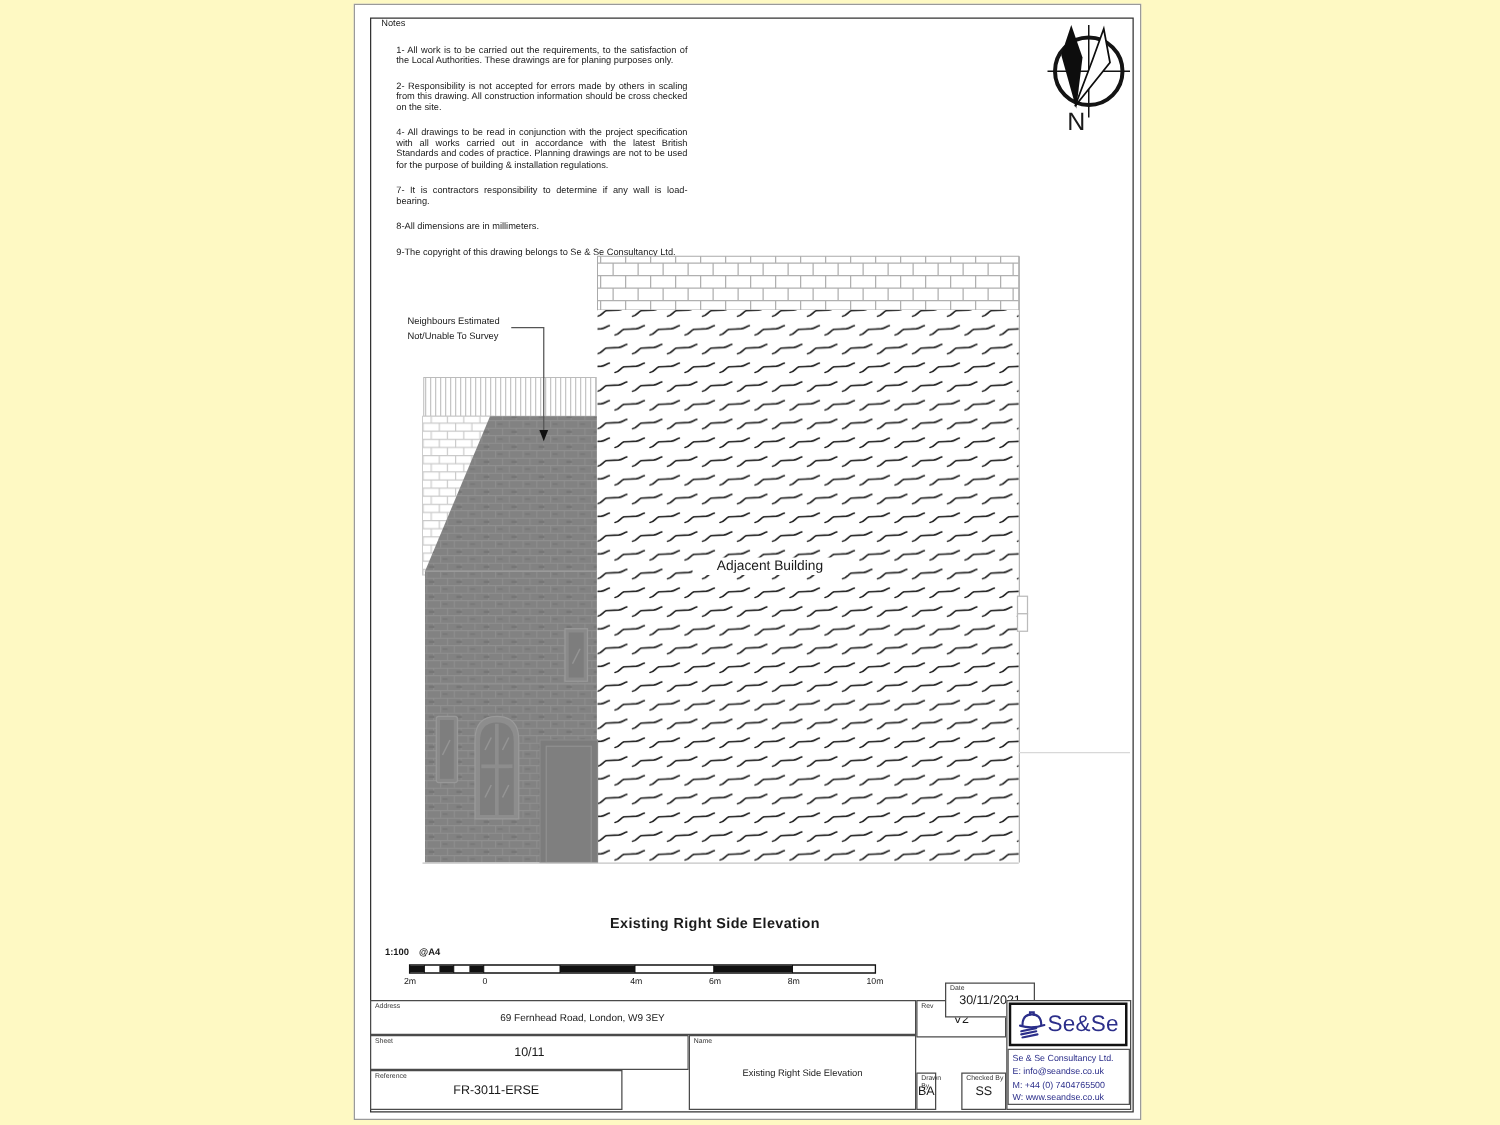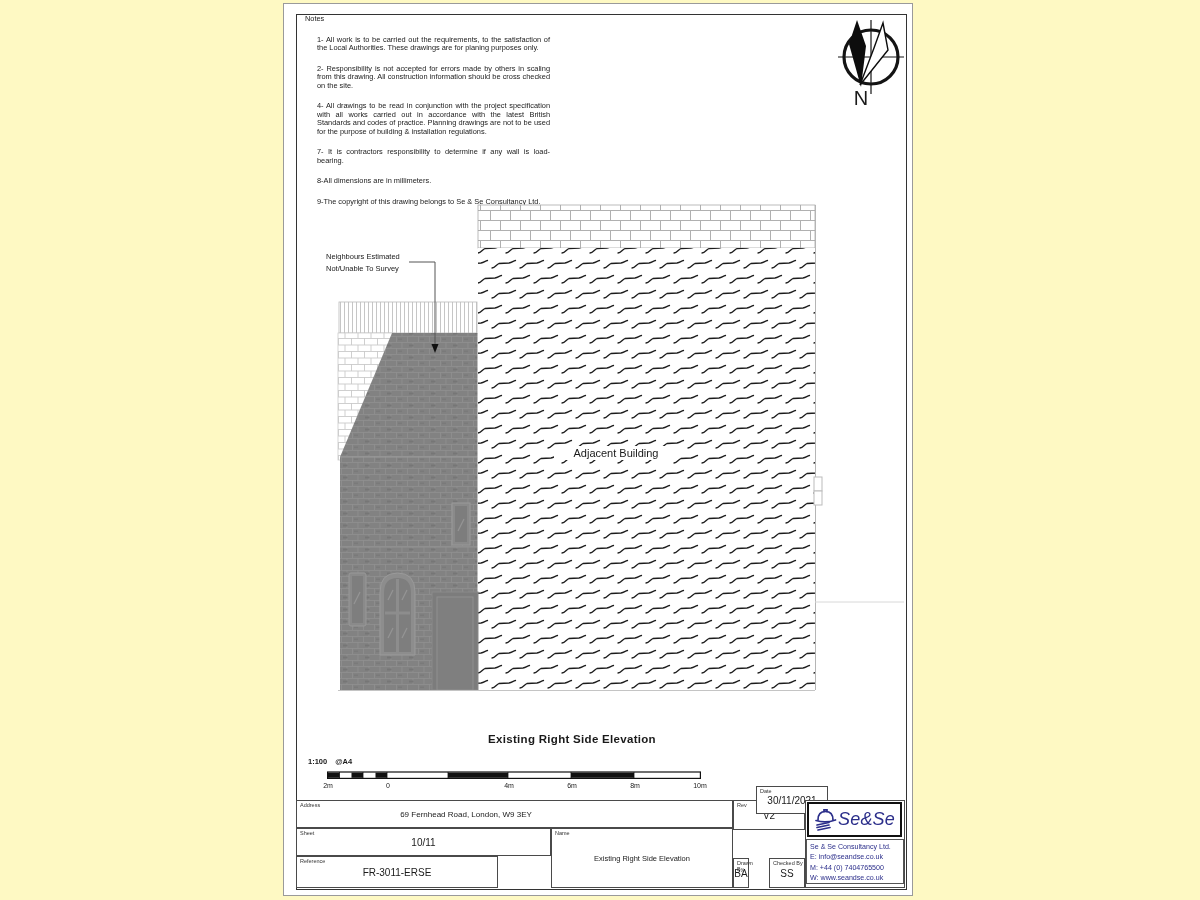--- a/index.html
+++ b/index.html
@@ -43,21 +43,21 @@
   .tb-sheet{left:296px;top:828px;width:255px;height:28px;}
   .tb-ref{left:296px;top:856px;width:202px;height:32px;}
   .tb-name{left:551px;top:828px;width:182px;height:60px;}
   .tb-name .tb-value{font-size:7.5px;}
   .tb-rev{left:733px;top:800px;width:72px;height:30px;}
   .tb-date{left:733px;top:786px;width:72px;height:28px;margin-left:23px;}
   .tb-drawn{left:733px;top:858px;width:16px;height:30px;}
   .tb-checked{left:769px;top:858px;width:36px;height:30px;}
   .tb-logo-region{left:805px;top:800px;width:100px;height:88px;}
   .logo-box{left:807px;top:802px;width:95px;height:35px;border:2px solid #111;box-sizing:border-box;
-            display:flex;align-items:center;justify-content:center;gap:0;background:#fff;font-style:italic;}
+            display:flex;align-items:center;justify-content:center;gap:0;background:#fff;}
   .logo-text{font-size:18px;color:#2b2e8a;letter-spacing:.2px;}
   .contact{left:806px;top:839px;width:98px;height:45px;border:1px solid #555;box-sizing:border-box;
            padding:2px 0 0 3px;color:#2b2e8a;font-size:7.1px;line-height:10.4px;}
 </style>
 </head>
 <body>
 
 <div class="stage">
 
   <div class="abs sheet"></div>

